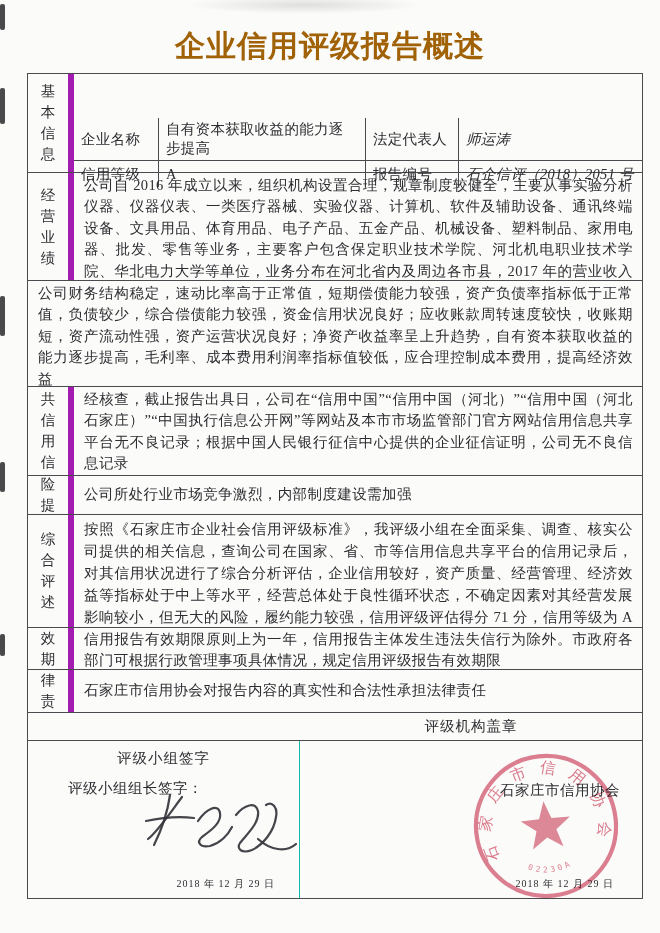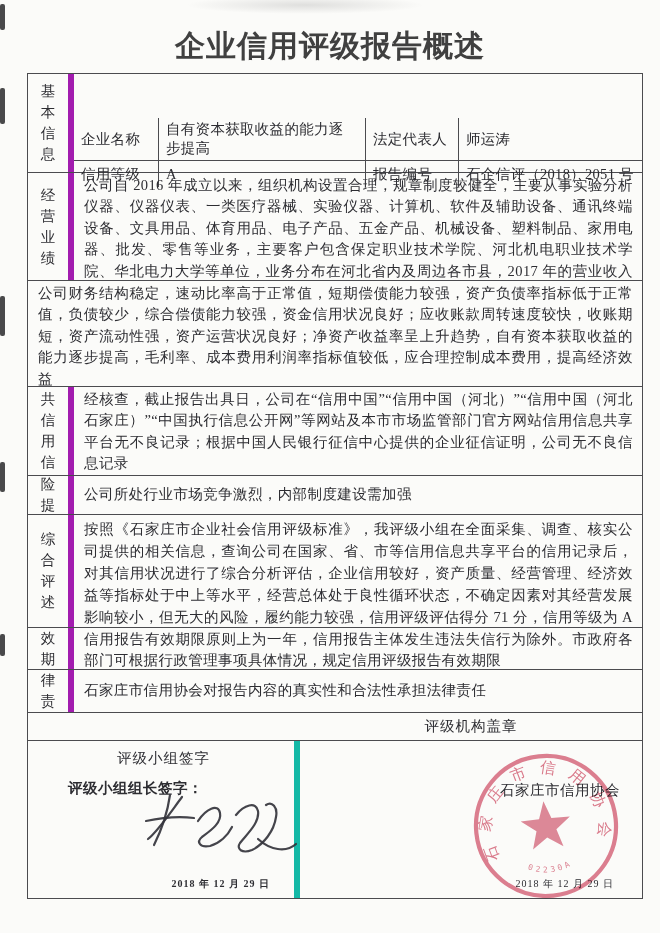--- a/index.html
+++ b/index.html
@@ -19,21 +19,21 @@
   .edge-mark { position:absolute; left:0; width:5px; background:#1d1d1f; border-radius:2px; opacity:.8; }
   .m1{ top:4px;   height:26px; }
   .m2{ top:88px;  height:36px; }
   .m3{ top:296px; height:40px; }
   .m4{ top:462px; height:30px; }
   .m5{ top:634px; height:22px; }
 
   .title {
     position:absolute; top:26px; left:0; width:100%;
     text-align:center; font-size:30px; font-weight:700;
-    letter-spacing:1px; color:#404040;
+    letter-spacing:1px; color:#a16207;
   }
 
   .rtable {
     position:absolute; left:27px; top:73px; width:616px;
     border:1.5px solid #4b4b4f;
     background:transparent;
   }
   .block { display:flex; border-top:1px solid #4b4b4f; }
   .block:first-child { border-top:none; }
 
@@ -54,21 +54,21 @@
   .basic-rows { flex:1; display:flex; flex-direction:column; }
   .brow { display:flex; border-top:1px solid #4b4b4f; flex:0 0 27px; }
   .brow.first { border-top:none; flex:0 0 42px;margin-top:44px; }
   .cell {
     font-size:14.5px; display:flex; align-items:center;
     padding:0 7px; overflow:hidden; line-height:19px; letter-spacing:.3px;
   }
   .flabel  { flex:0 0 85px;  border-right:1px solid #4b4b4f; }
   .fvalue  { flex:0 0 207px; border-right:1px solid #4b4b4f; }
   .flabel2 { flex:0 0 93px;  border-right:1px solid #4b4b4f; }
-  .fvalue2 { flex:1; }
+  .fvalue2 { flex:1;font-style:italic; }
 
   
   .s0 { height:108px; }
   .s1 { height:106px; }
   .s2 { height:89px; }
   .s3 { height:39px; }
   .s3 .sectext { display:flex; align-items:center; padding-top:0; }
   .s4 { height:113px; }
   .s4 .sectext { line-height:22px; padding-top:3px; }
   .s5 { height:42px; }
@@ -79,21 +79,21 @@
   
   .sigheader { height:28px; }
   .sh {
     display:flex; align-items:center; justify-content:center;
     font-size:14.5px; letter-spacing:1px;
   }
   .sh.left  { flex:0 0 272px; border-right:1px solid #4b4b4f;margin-top:45px; }
   .sh.right { flex:1; }
   .sigbody { height:158px; }
   .sigcell { position:relative; overflow:visible; }
-  .sigcell.left  { flex:0 0 272px; border-right:6px solid #14b8a6;font-weight:bold; }
+  .sigcell.left  { flex:0 0 272px; border-right:1px solid #14b8a6; }
   .sigcell.right { flex:1; }
   .leader { position:absolute; left:40px; top:38px; font-size:14.5px; letter-spacing:.5px; }
   .scribble { position:absolute; left:112px; top:46px; }
   .scribble path { fill:none; stroke:#34343c; stroke-width:2.2; stroke-linecap:round; opacity:.92; }
   .date {
     position:absolute; bottom:7px; right:0; font-size:10px; letter-spacing:1px; z-index:1;
   }
   .date.l { right:24px; }
   .date.r { right:28px; }
   .org { position:absolute; top:40px; right:22px; font-size:14.5px; letter-spacing:.5px; z-index:1; }

